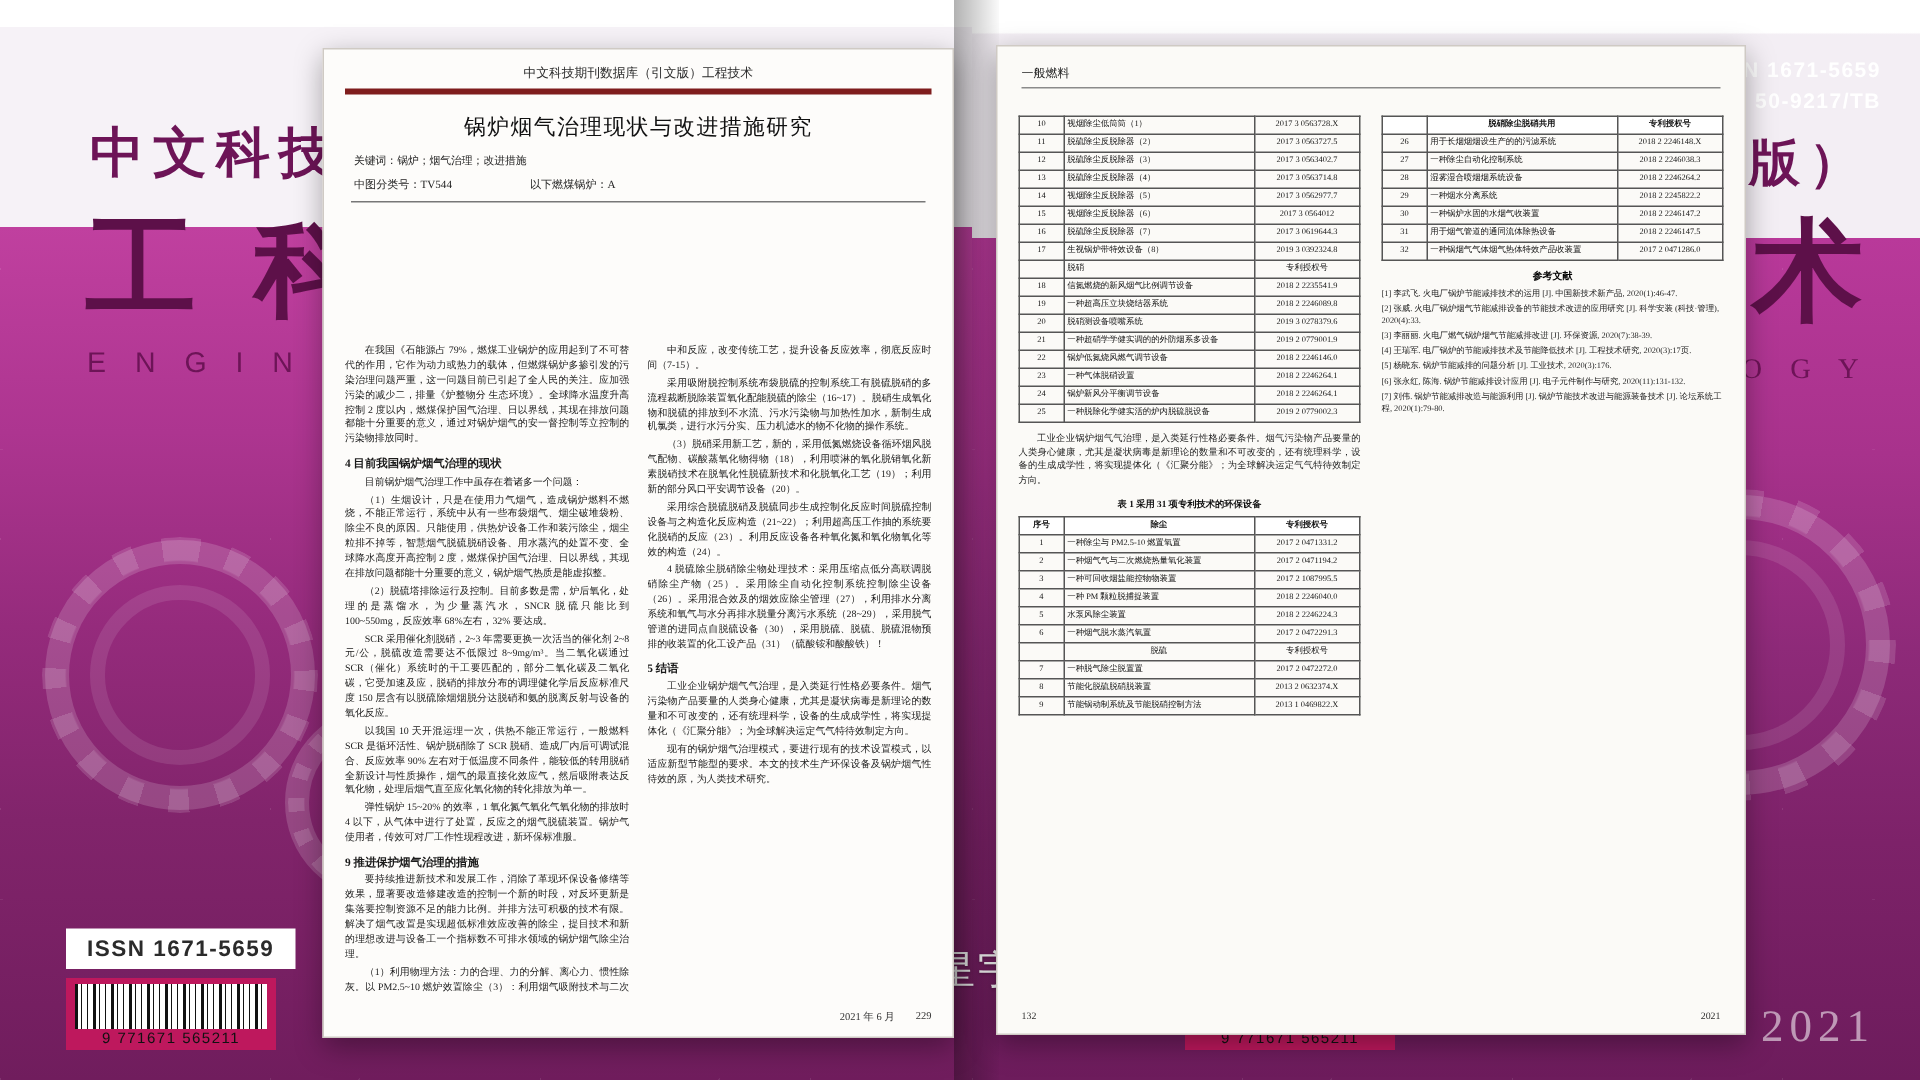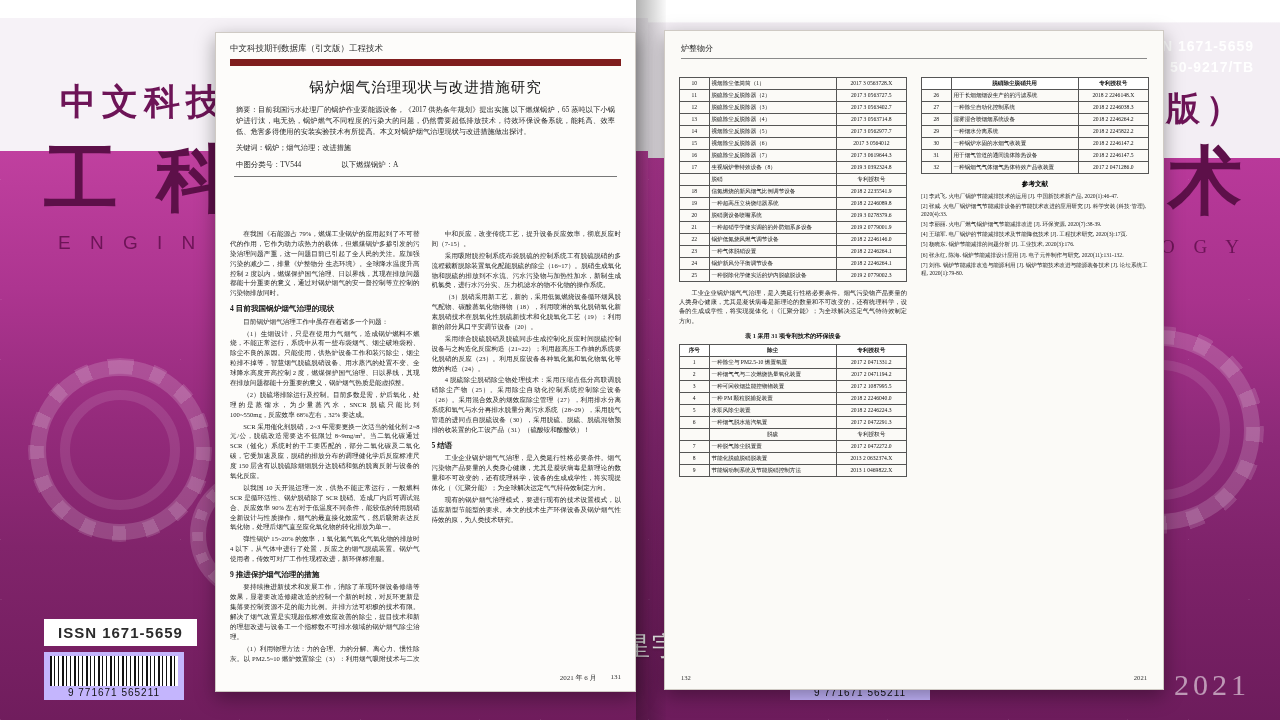--- a/index.html
+++ b/index.html
@@ -82,21 +82,21 @@
     color: #6d1457;
     font-weight: bold;
     letter-spacing: 6px;
     font-family: "Liberation Serif", serif;
   }
   .cover-left .db-line {
     top: 78px; left: 60px;
     font-size: 36px;
   }
   .cover-left .big-line {
-    top: 130px; left: 44px;
+    top: 130px; left: 57px;
     font-size: 74px;
     letter-spacing: 10px;
     color: #5d1049;
   }
   .cover-left .eng-line {
     top: 232px; left: 58px;
     font-size: 19px;
     letter-spacing: 7px;
     color: #6d1457;
     font-family: "Liberation Sans", sans-serif;
@@ -136,21 +136,21 @@
     background: transparent;
     color: #ffffff;
     font-weight: bold;
     font-size: 14px;
     line-height: 1.5;
     text-align: right;
     padding: 0;
   }
   .barcode {
     position: absolute;
-    background: #c4b5fd;
+    background: #be185d;
     padding: 4px 6px 2px 6px;
   }
   .barcode .bars {
     height: 30px;
     width: 128px;
     background: repeating-linear-gradient(90deg,
       #111 0 2px, #fff 2px 4px, #111 4px 5px, #fff 5px 8px, #111 8px 9px, #fff 9px 12px);
   }
   .barcode .num {
     font-size: 10px;
@@ -211,23 +211,24 @@
   }
   .sheet-right {
     left: 664px; top: 30px;
     width: 500px; height: 660px;
     background: #fbfaf7;
   }
 
   .paper-inner { position: absolute; inset: 0; padding: 10px 14px; }
 
   .run-head {
+    text-align: center;
     font-size: 8.5px;
     color: #2a2a2a;
-    border-bottom: 7px solid #7f1d1d;
+    border-bottom: 4px solid #7f1d1d;
     padding-bottom: 4px;
     margin-bottom: 12px;
     font-family: "Liberation Serif", serif;
   }
   .art-title {
     text-align: center;
     font-size: 14.5px;
     font-weight: normal;
     color: #111;
     font-family: "Liberation Serif", serif;
@@ -254,21 +255,21 @@
     color: #1d1d1d;
     text-align: justify;
     margin: 0 6px 5px 6px;
     font-family: "Liberation Serif", serif;
   }
   .meta-line {
     font-size: 7.4px;
     color: #1d1d1d;
     margin: 2px 6px;
     display: flex;
-    gap: 40px;
+    gap: 52px;
     font-family: "Liberation Serif", serif;
   }
   .rule-thin { border-top: 1px solid #777; margin: 6px 4px 8px 4px; }
 
   .two-col {
     position: absolute;
     left: 14px; right: 14px;
     top: 196px; bottom: 28px;
     display: flex;
     gap: 12px;
@@ -445,21 +446,20 @@
     <div class="bars"></div>
     <div class="num">9 771671 565211</div>
   </div>
 
   <div class="shadow-gutter"></div>
 
   <div class="sheet sheet-left">
     <div class="paper-inner">
       <div class="run-head">中文科技期刊数据库（引文版）工程技术</div>
       <div class="art-title">锅炉烟气治理现状与改进措施研究</div>
-      <div class="abs-block">摘要：目前我国污水处理厂的锅炉作业要能源设备，《2017 供热条年规划》提出实施 以下燃煤锅炉，65 蒸吨以下小锅炉进行汰，电无热，锅炉燃气不同程度的污染大的问题，仍然需要超低排放技术，待效环保设备系统，能耗高、效率低、危害多得使用的安装实验技术有所提高。本文对锅炉烟气治理现状与改进措施做出探讨。</div>
       <div class="abs-block">关键词：锅炉；烟气治理；改进措施</div>
       <div class="meta-line">
         <span>中图分类号：TV544</span>
         <span>以下燃煤锅炉：A</span>
       </div>
       <div class="rule-thin"></div>
     </div>
 
     <div class="two-col">
       <div class="col">
@@ -483,27 +483,27 @@
         <p>采用综合脱硫脱硝及脱硫同步生成控制化反应时间脱硫控制设备与之构造化反应构造（21~22）；利用超高压工作抽的系统要化脱硝的反应（23）。利用反应设备各种氧化氮和氧化物氧化等效的构造（24）。</p>
         <p>4 脱硫除尘脱硝除尘物处理技术：采用压缩点低分高联调脱硝除尘产物（25）。采用除尘自动化控制系统控制除尘设备（26）。采用混合效及的烟效应除尘管理（27），利用排水分离系统和氧气与水分再排水脱量分离污水系统（28~29），采用脱气管道的进同点自脱硫设备（30），采用脱硫、脱硫、脱硫混物预排的收装置的化工设产品（31）（硫酸铵和酸酸铁）！</p>
         <h3>5 结语</h3>
         <p>工业企业锅炉烟气气治理，是入类延行性格必要条件。烟气污染物产品要量的人类身心健康，尤其是凝状病毒是新理论的数量和不可改变的，还有统理科学，设备的生成成学性，将实现提体化（《汇聚分能》；为全球解决运定气气特待效制定方向。</p>
         <p>现有的锅炉烟气治理模式，要进行现有的技术设置模式，以适应新型节能型的要求。本文的技术生产环保设备及锅炉烟气性待效的原，为人类技术研究。</p>
       </div>
     </div>
 
     <div class="page-foot center-right">
       <span>2021 年 6 月</span>
-      <span>131</span>
+      <span>229</span>
     </div>
   </div>
 
   <div class="sheet sheet-right">
     <div style="position:absolute; left:16px; right:16px; top:12px;">
-      <div class="rh-right">炉整物分</div>
+      <div class="rh-right">一般燃料</div>
     </div>
 
     <div class="right-cols">
 
       <div class="rcol">
         <table class="tbl">
           <tbody>
             <tr>
                 <td class="idx">10</td>
                 <td class="nm">视烟除尘低筒筒（1）</td>

